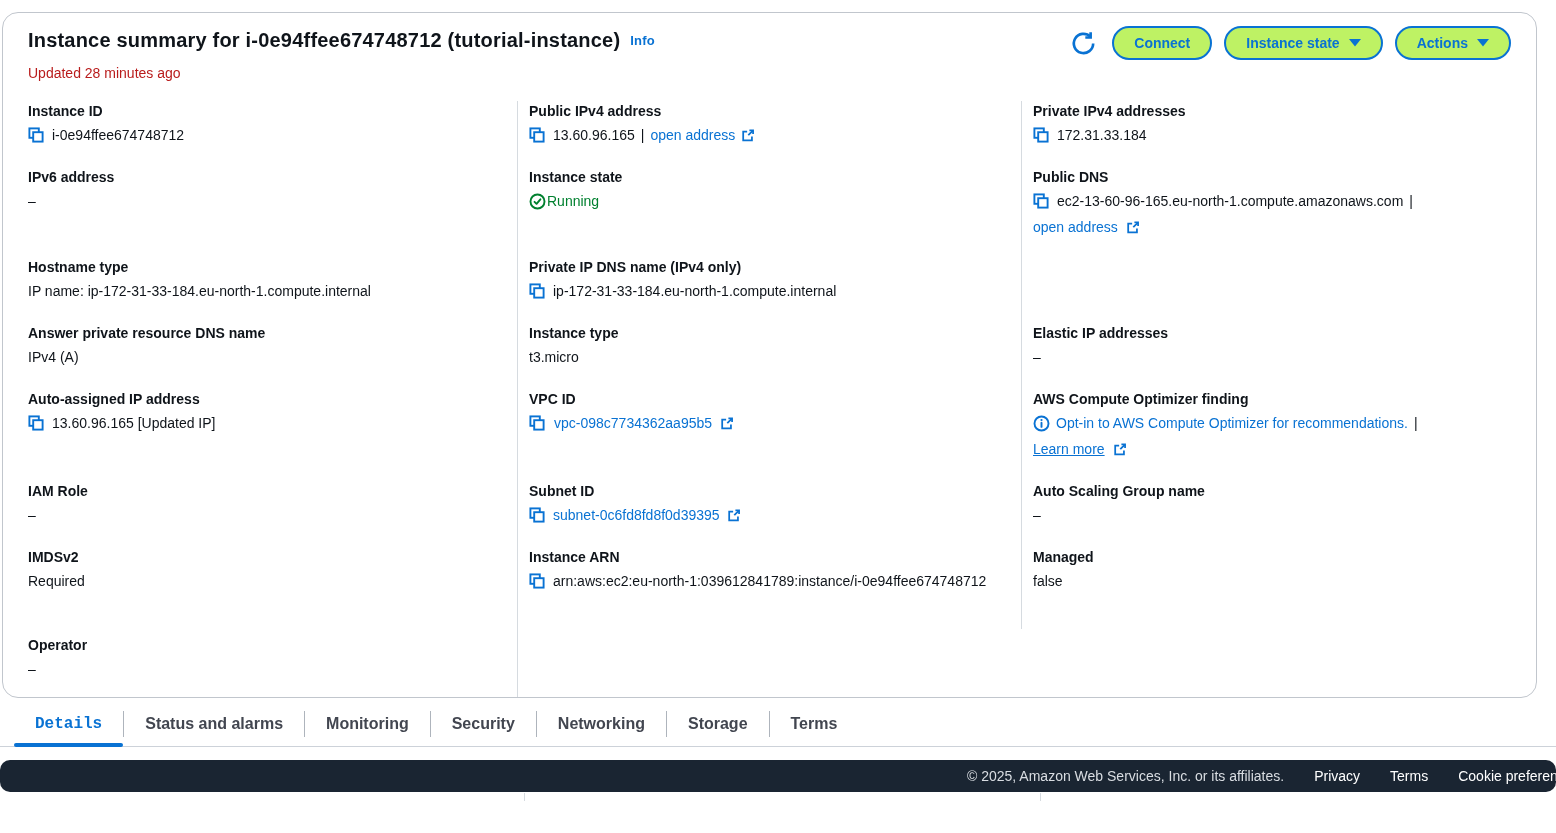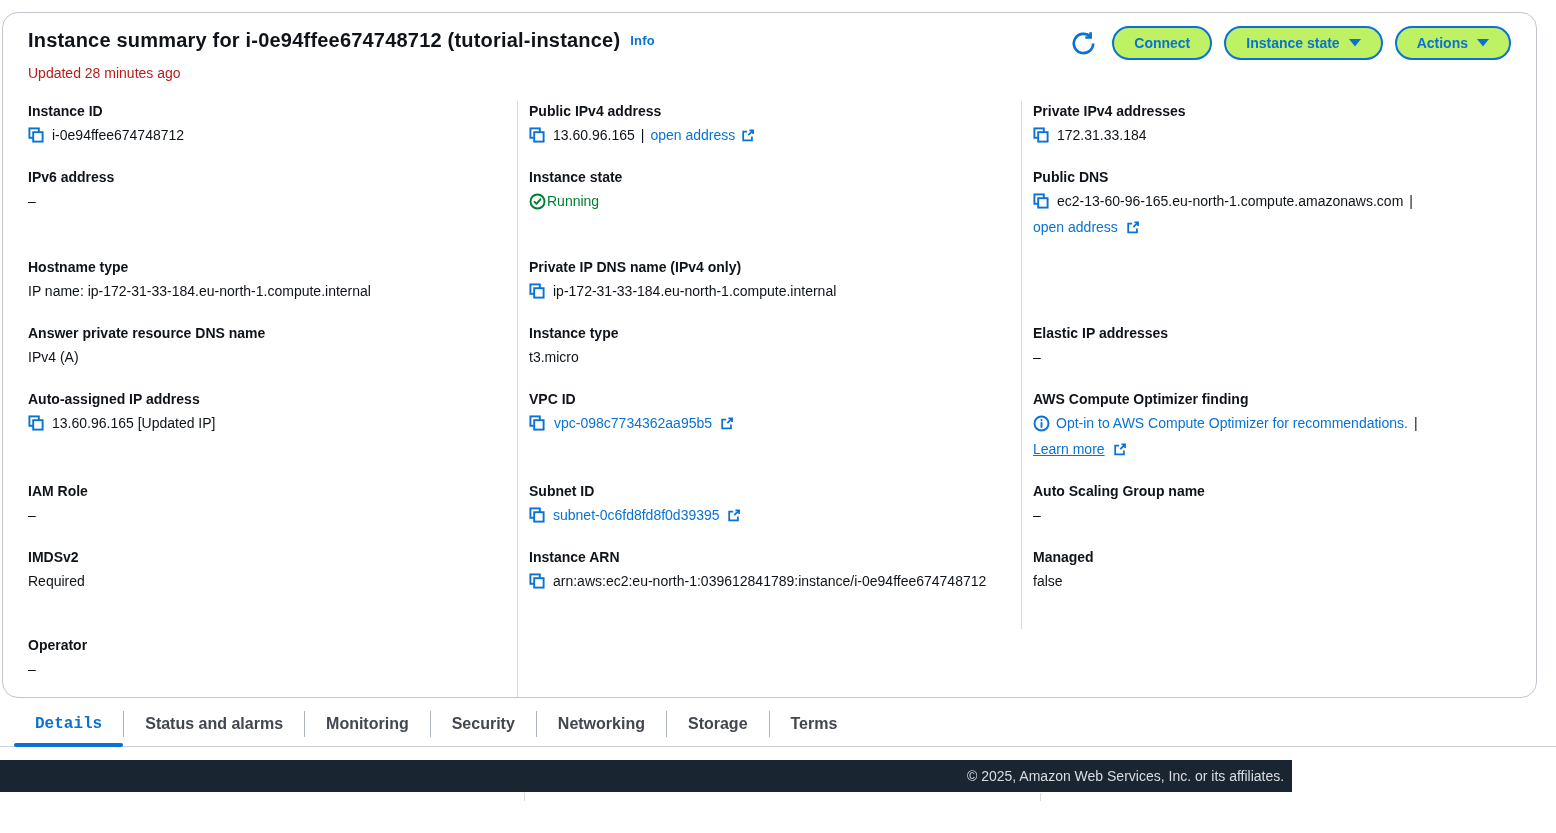--- a/index.html
+++ b/index.html
@@ -53,21 +53,21 @@
   
   .details-head { position:absolute; left:35px; top:769px; display:flex; align-items:center; gap:10px; }
   .caret-down-black { width:0; height:0; border-left:6px solid transparent;
     border-right:6px solid transparent; border-top:8px solid #0f141a; cursor:pointer; }
   .details-title { font-size:16px; font-weight:700; color:#0f141a;margin-left:44px; }
   .details-info { font-size:12px; font-weight:700; color:#0972d3; cursor:pointer; }
   .stub { position:absolute; width:1px; background:#d6dbe0; top:793px; height:8px; }
   .stub-1 { left:524px; } .stub-2 { left:1040px; }
 
   
-  .footer { position:absolute; left:0; top:760px; width:1292px; height:32px; background:#1a2532; }
+  .footer { position:absolute; left:0; top:760px; width:1556px; height:32px; background:#1a2532;border-radius:10px; }
   .footer-inner { position:absolute; left:967px; top:0; height:32px; display:flex;
     align-items:center; gap:30px; white-space:nowrap; font-size:14px; }
   .footer-copy { color:#d9dde2; }
   .footer-link { color:#ffffff; cursor:pointer; }
 
   svg { display:block; }
 </style>
 </head>
 <body>
 

